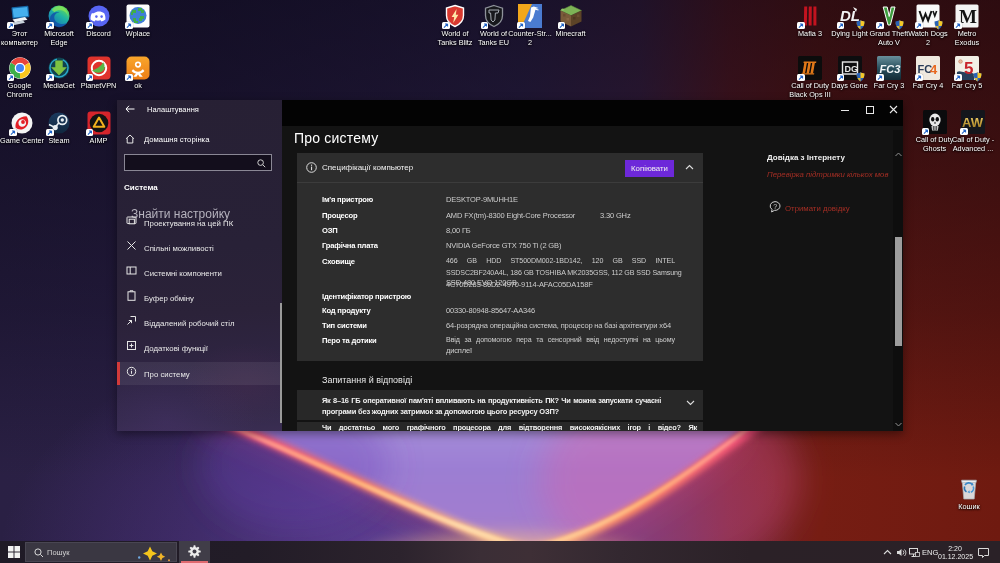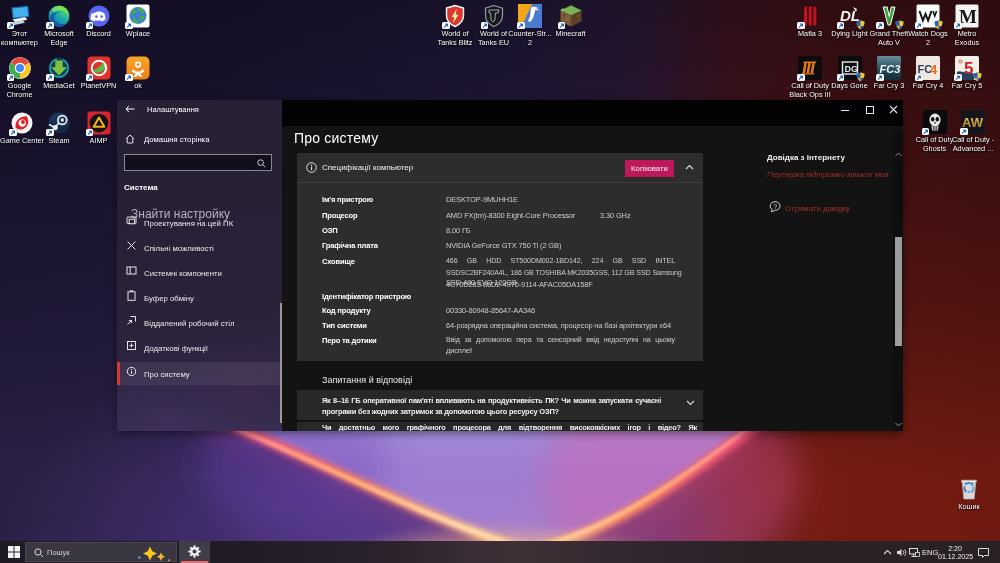--- a/index.html
+++ b/index.html
@@ -542,37 +542,37 @@
         </svg>
   <div class="abs" style="left:12px;top:30px;font-size:14px;color:#fff;letter-spacing:0.2px;">Про систему</div>
 
   <div class="abs" style="left:15px;top:53px;width:406px;height:208px;background:#2d2d2d;">
     <svg class="abs" style="left:9px;top:9px;" width="11" height="11" viewBox="0 0 11 11">
             <circle cx="5.5" cy="5.5" r="4.8" fill="none" stroke="#ddd" stroke-width="1"></circle>
             <rect x="5" y="4.6" width="1.1" height="3.6" fill="#ddd"></rect>
             <rect x="5" y="2.6" width="1.1" height="1.2" fill="#ddd"></rect>
           </svg>
     <div class="abs" style="left:25px;top:10px;color:#f0f0f0;font-size:8px;">Специфікації компьютер</div>
-    <div class="abs" style="left:328px;top:7px;width:49px;height:17px;background:#be185d;color:#f0f0f0;font-size:7.8px;text-align:center;line-height:17px;">Копіювати</div>
+    <div class="abs" style="left:328px;top:7px;width:49px;height:17px;background:#6d28d9;color:#f0f0f0;font-size:7.8px;text-align:center;line-height:17px;">Копіювати</div>
     <svg class="abs" style="left:388px;top:11px;" width="9" height="6" viewBox="0 0 9 6">
             <path d="M1,5 L4.5,1.5 L8,5" fill="none" stroke="#ddd" stroke-width="1.1"></path>
           </svg>
     <div class="abs" style="left:0;top:29px;width:406px;height:1px;background:#3c3c3c;"></div>
   </div>
   <div class="lab" style="left:40px;top:95px;">Ім'я пристрою</div>
         <div class="val" style="left:164px;top:95px;">DESKTOP-9MUHH1E</div>
   <div class="lab" style="left:40px;top:111px;">Процесор</div>
         <div class="val" style="left:164px;top:111px;">AMD FX(tm)-8300 Eight-Core Processor</div>
         <div class="val" style="left:318px;top:111px;">3.30 GHz</div>
   <div class="lab" style="left:40px;top:126px;">ОЗП</div>
         <div class="val" style="left:164px;top:126px;">8,00 ГБ</div>
   <div class="lab" style="left:40px;top:141px;">Графічна плата</div>
         <div class="val" style="left:164px;top:141px;">NVIDIA GeForce GTX 750 Ti (2 GB)</div>
   <div class="lab" style="left:40px;top:157px;">Сховище</div>
-  <div class="valj" style="left:164px;top:157px;width:229px;">466 GB HDD ST500DM002-1BD142, 224 GB SSD INTEL</div>
+  <div class="valj" style="left:164px;top:157px;width:229px;">466 GB HDD ST500DM002-1BD142, 120 GB SSD INTEL</div>
   <div class="valj" style="left:164px;top:169px;width:229px;">SSDSC2BF240A4L, 186 GB TOSHIBA MK2035GSS, 112 GB SSD Samsung</div>
   <div class="val" style="left:164px;top:178px;">SSD 480 EVO 120GB</div>
   <div class="lab" style="left:40px;top:192px;">Ідентифікатор пристрою</div>
         <div class="val" style="left:164px;top:180px;">4C70D283-86D2-4970-9114-AFAC05DA158F</div>
   <div class="lab" style="left:40px;top:206px;">Код продукту</div>
         <div class="val" style="left:164px;top:206px;">00330-80948-85647-AA346</div>
   <div class="lab" style="left:40px;top:221px;">Тип системи</div>
         <div class="val" style="left:164px;top:221px;">64-розрядна операційна система, процесор на базі архітектури x64</div>
   <div class="lab" style="left:40px;top:236px;">Перо та дотики</div>
   <div class="valj" style="left:164px;top:236px;width:229px;">Ввід за допомогою пера та сенсорний ввід недоступні на цьому</div>

